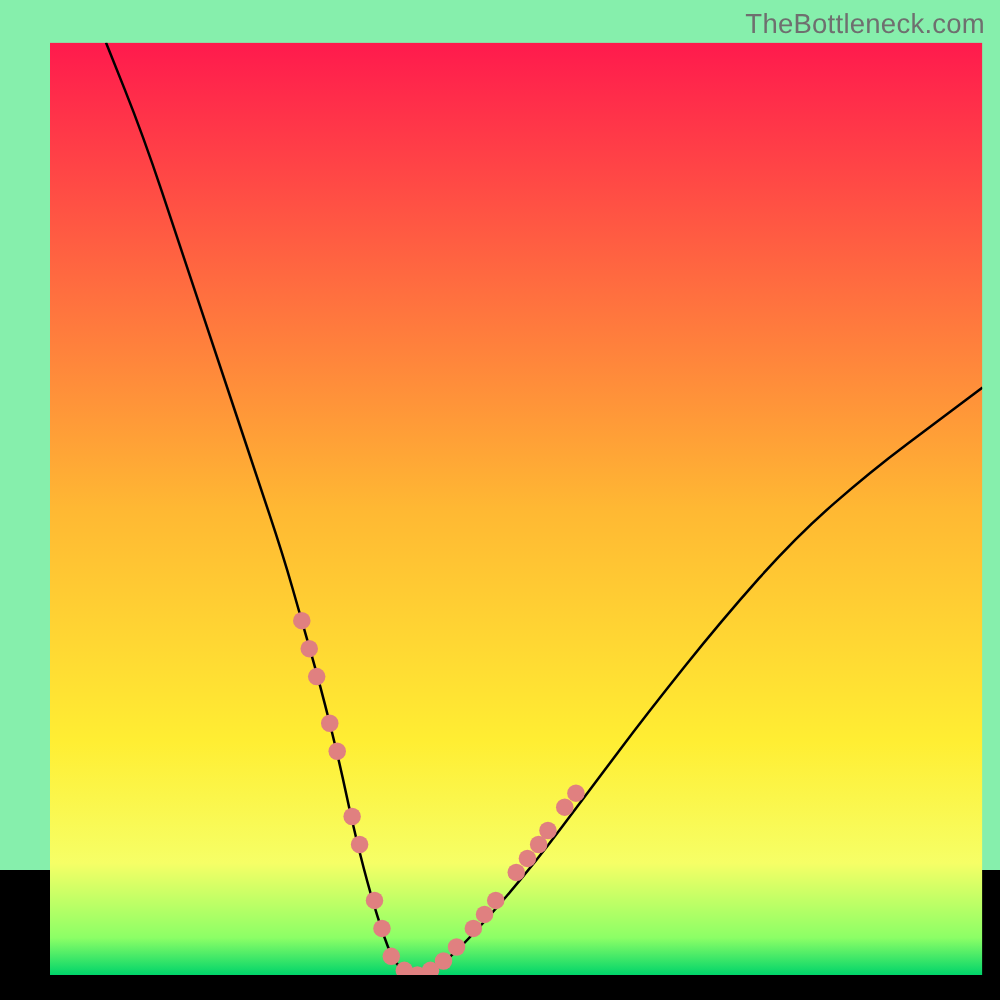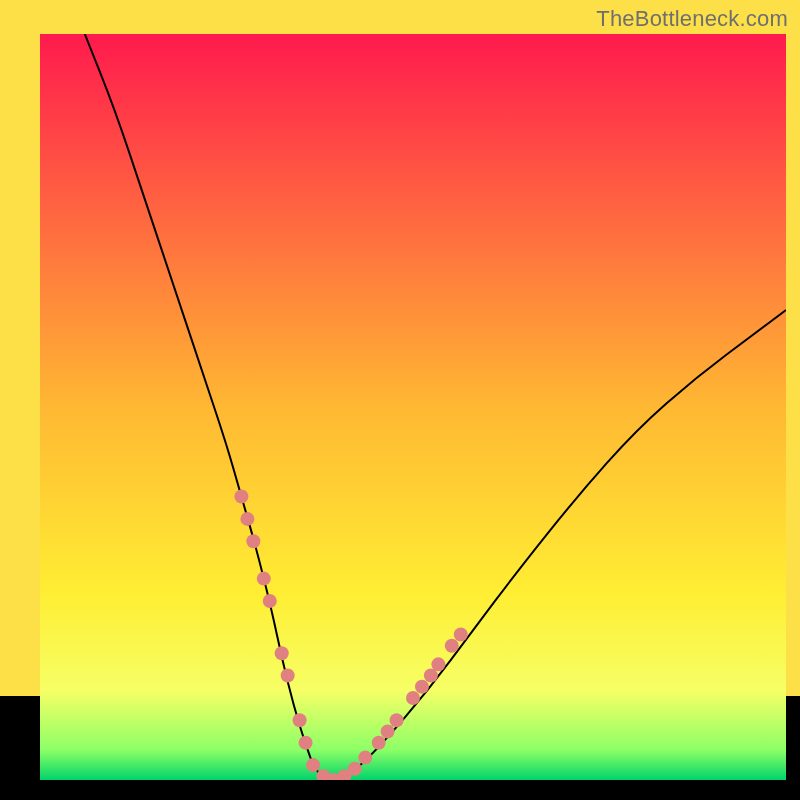--- a/index.html
+++ b/index.html
@@ -10,21 +10,21 @@
     background: #000;
     overflow: hidden;
     font-family: Arial, Helvetica, sans-serif;
   }
   .frame {
     position: absolute;
     left: 0;
     top: 0;
     width: 800px;
     height: 696px;
-    background: #fde047;
+    background: #86efac;
   }
   .watermark {
     position: absolute;
     top: 6px;
     right: 12px;
     color: #6f6f6f;
     font-size: 22px;
     font-weight: 400;
     letter-spacing: 0.2px;
     z-index: 50;

